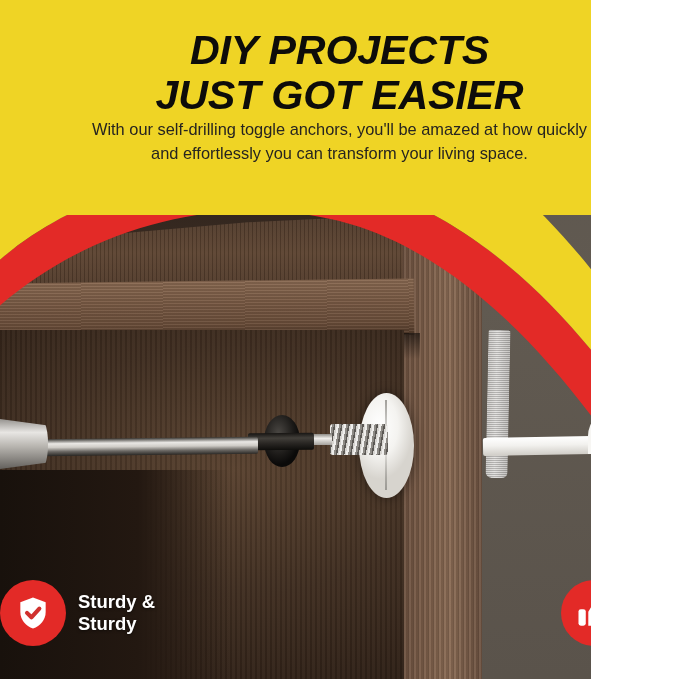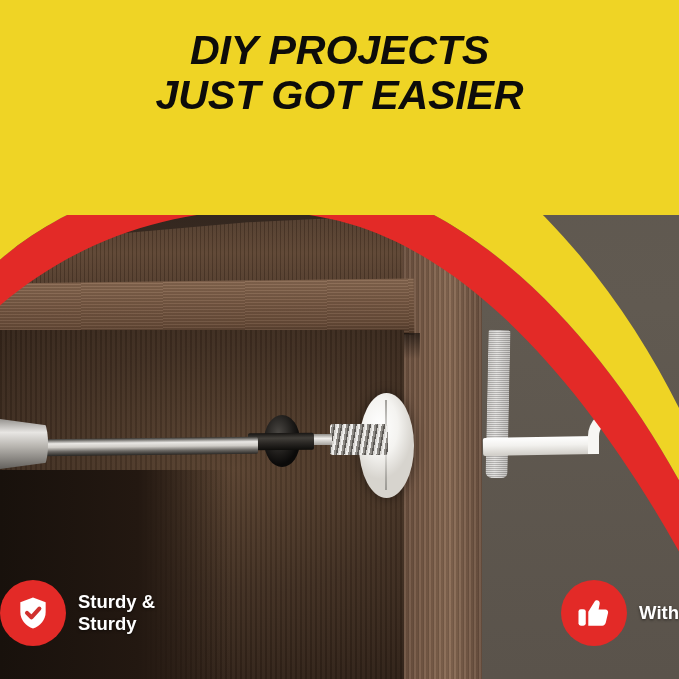--- a/index.html
+++ b/index.html
@@ -6,21 +6,21 @@
     margin: 0;
     padding: 0;
     background: #ffffff;
   }
   body {
     font-family: "Liberation Sans", sans-serif;
   }
 
   #poster {
     position: relative;
-    width: 679px;
+    width: 591px;
     height: 679px;
     overflow: hidden;
     background: #8b5cf6;
   }
 
   
   .header-band {
     position: absolute;
     left: 0;
     top: 0;
@@ -391,20 +391,24 @@
     <div class="chuck"></div>
   </div>
 
   <div class="header-band"></div>
 
   <div class="headline">
     <span class="headline-line">DIY PROJECTS</span>
     <span class="headline-line">JUST GOT EASIER</span>
   </div>
 
+  <div class="subhead">
+    <span>With our self-drilling toggle anchors, you'll be amazed at how quickly</span>
+    <span>and effortlessly you can transform your living space.</span>
+  </div>
 
   <svg class="swoosh" viewBox="0 0 679 679">
     <path d="M -40 300 C 60 180, 230 150, 360 185 C 500 223, 620 360, 700 520 L 700 590 C 600 400, 480 262, 350 224 C 225 188, 65 225, -40 345 Z" fill="#e32a27"></path>
     <path d="M -40 215 C 70 96, 250 70, 385 112 C 530 157, 650 330, 700 455 L 700 520 C 620 360, 500 223, 360 185 C 230 150, 60 180, -40 300 Z" fill="#efd425"></path>
   </svg>
 
   <div class="badges">
 
     <div class="badge">
       <div class="badge-icon">

